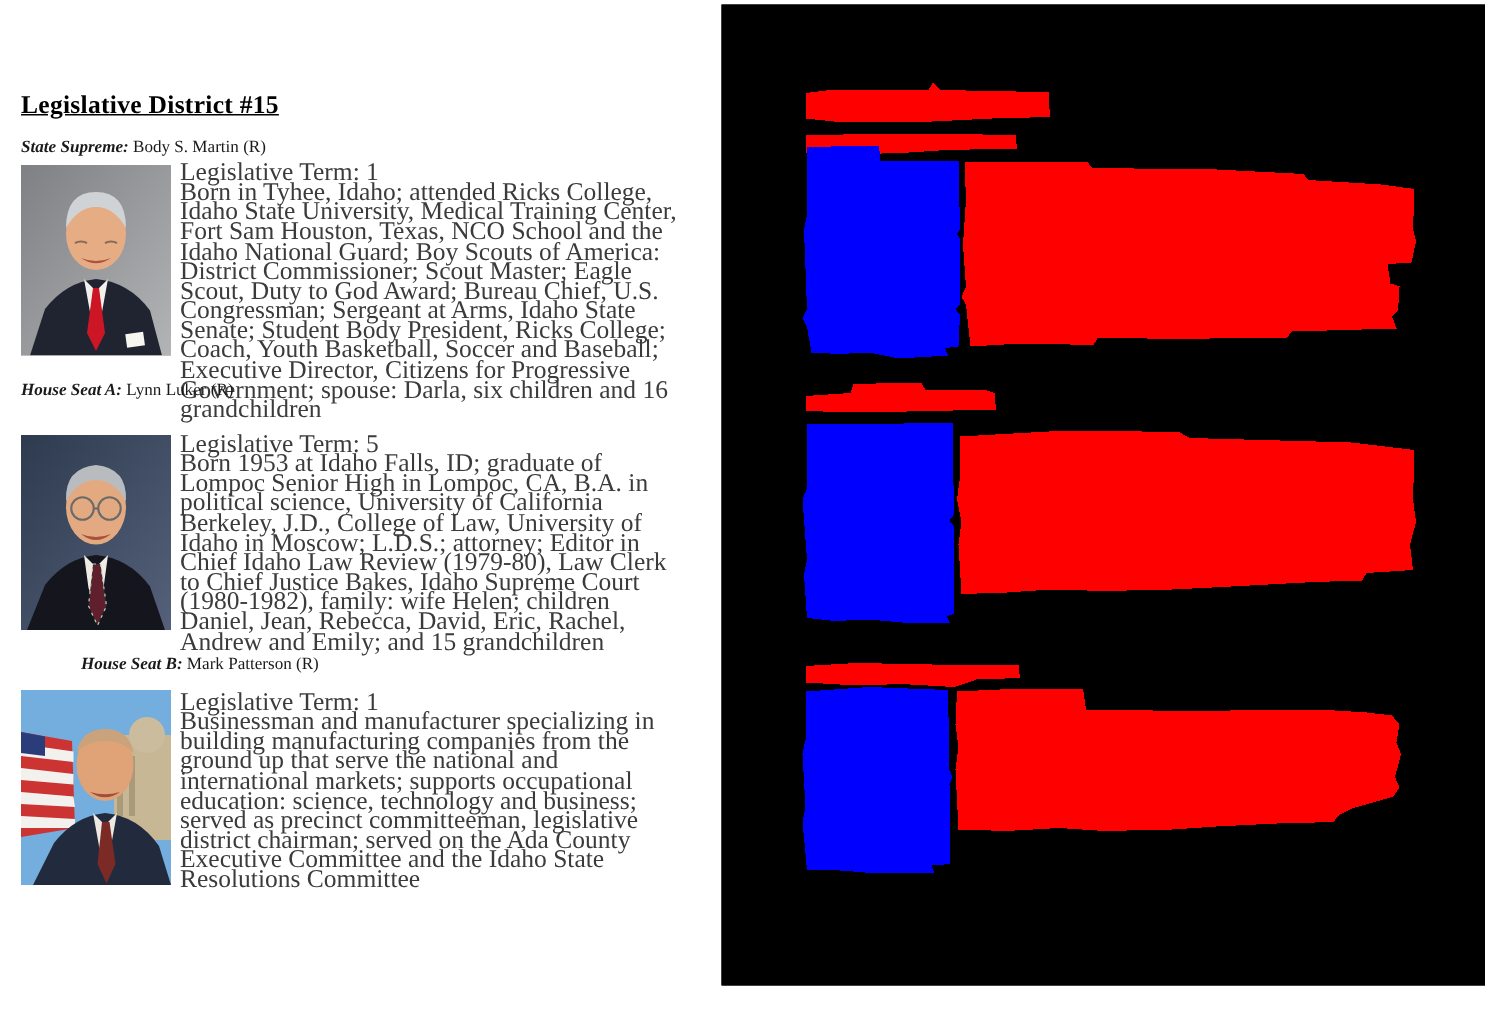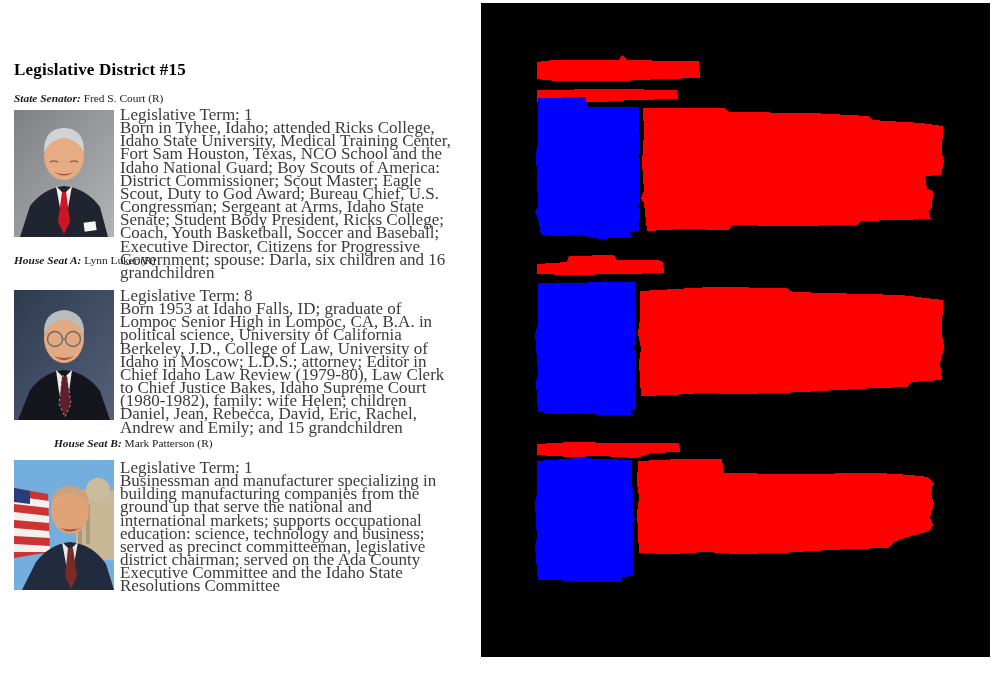--- a/index.html
+++ b/index.html
@@ -4,21 +4,21 @@
 <style>
   html,body{margin:0;padding:0;background:#ffffff;}
   .canvas{
     position:relative;width:1000px;height:678px;background:#ffffff;overflow:hidden;
     font-family:"Liberation Serif","DejaVu Serif",serif;
   }
   
   .doc{position:absolute;left:0;top:0;width:470px;height:678px;background:#ffffff;}
   .doc-title{
     position:absolute;left:14px;top:60px;margin:0;
-    font-size:17px;font-weight:bold;color:#000;
+    font-size:17px;font-weight:bold;text-decoration:underline;color:#000;
     letter-spacing:.2px;
   }
   .member-header{position:absolute;left:14px;font-size:11.4px;color:#1a1a1a;white-space:nowrap;}
   .member-header .role{font-weight:bold;font-style:italic;}
   .member-header .name{font-style:normal;}
   .h0{top:92px;} .h1{top:254px;} .h2{top:437px;margin-left:40px;}
   .photo{position:absolute;left:14px;width:100px;overflow:hidden;background:#888;}
   .p0{top:110px;height:127px;}
   .p1{top:290px;height:130px;}
   .p2{top:460px;height:130px;}
@@ -37,22 +37,22 @@
 </head>
 <body>
 
 <div class="canvas">
 
   <div class="doc">
 
     <h1 class="doc-title">Legislative District #15</h1>
 
     <div class="member-header h0">
-      <span class="role">State Senator:</span>
-      <span class="name">Fred S. Court (R)</span>
+      <span class="role">State Supreme:</span>
+      <span class="name">Body S. Martin (R)</span>
     </div>
     <div class="photo p0">
       <svg viewBox="0 0 100 127" width="100" height="127">
         <defs>
           <linearGradient id="bg0" x1="0" y1="0" x2="1" y2="1">
             <stop offset="0" stop-color="#7f8083"></stop>
               <stop offset="1" stop-color="#b3b4b6"></stop>
           </linearGradient>
         </defs>
         <rect width="100" height="127" fill="url(#bg0)"></rect>
@@ -90,21 +90,21 @@
         <path d="M48,86 L53,86 L57,114 L51,127 L45,114 Z" fill="none" stroke="#9db" stroke-width="0.8" stroke-dasharray="2 3"></path>
         <ellipse cx="50" cy="48" rx="20" ry="25" fill="#e3aa82"></ellipse>
         <path d="M30,44 Q29,22 50,20 Q71,22 70,44 Q62,30 50,30 Q38,30 30,44 Z" fill="#b9bcbe"></path>
         <circle cx="41" cy="49" r="7.5" fill="none" stroke="#6a6a6a" stroke-width="1.4"></circle>
         <circle cx="59" cy="49" r="7.5" fill="none" stroke="#6a6a6a" stroke-width="1.4"></circle>
         <line x1="48.5" y1="49" x2="51.5" y2="49" stroke="#6a6a6a" stroke-width="1.4"></line>
         <path d="M40,66 Q50,74 60,66 Q50,70 40,66 Z" fill="#a8503c"></path>
       </svg>
     </div>
     <div class="bio b1">
-      <div>Legislative Term: 8</div>
+      <div>Legislative Term: 5</div>
       <div>Born 1953 at Idaho Falls, ID; graduate of Lompoc Senior High in Lompoc, CA, B.A. in political science, University of California Berkeley, J.D., College of Law, University of Idaho in Moscow; L.D.S.; attorney; Editor in Chief Idaho Law Review (1979-80), Law Clerk to Chief Justice Bakes, Idaho Supreme Court (1980-1982), family: wife Helen; children Daniel, Jean, Rebecca, David, Eric, Rachel, Andrew and Emily; and 15 grandchildren</div>
     </div>
 
     <div class="member-header h2">
       <span class="role">House Seat B:</span>
       <span class="name">Mark Patterson (R)</span>
     </div>
     <div class="photo p2">
       <svg viewBox="0 0 100 130" width="100" height="130">
         <rect width="100" height="130" fill="#74aede"></rect>

